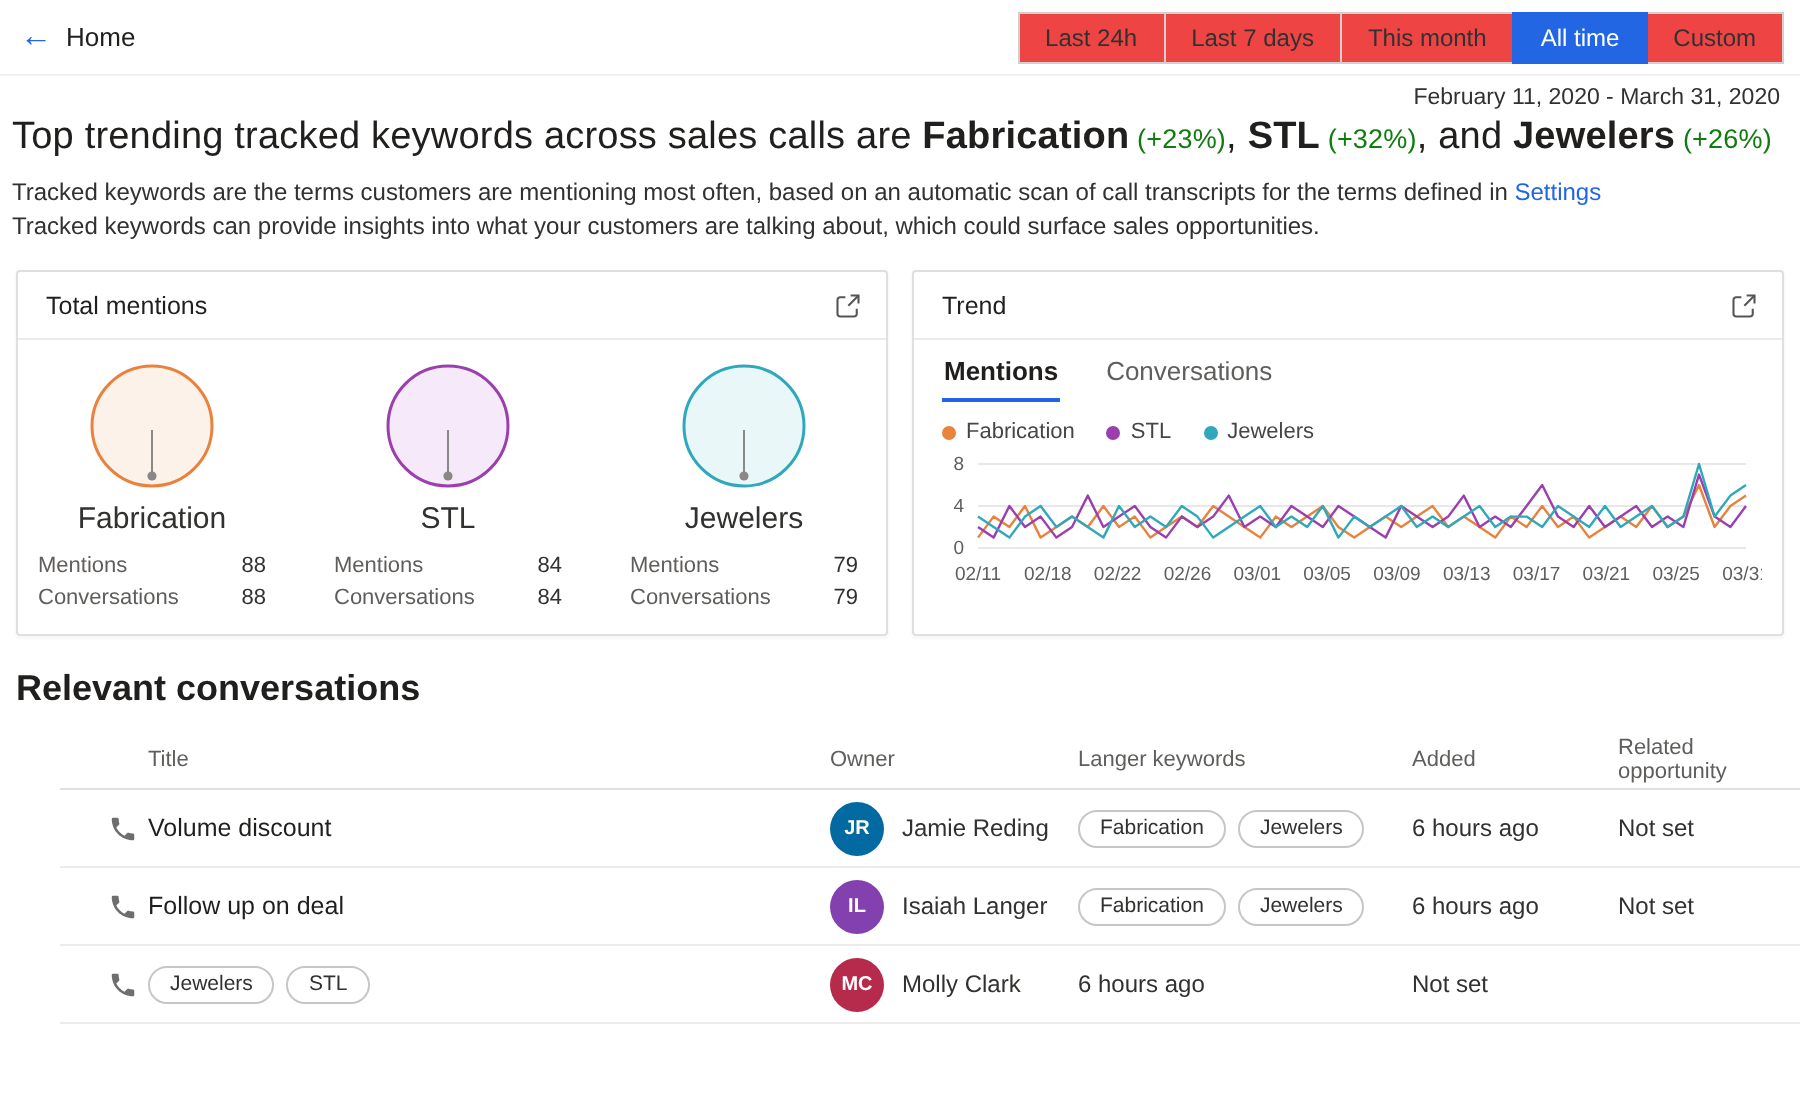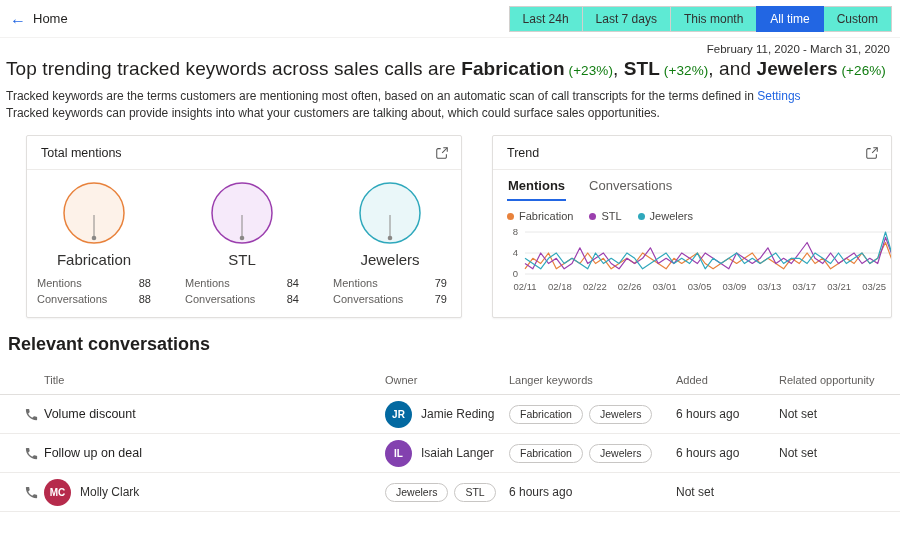--- a/index.html
+++ b/index.html
@@ -8,38 +8,38 @@
     font-family: "Liberation Sans", "DejaVu Sans", sans-serif;
     background: #ffffff; color: #201f1e; overflow: hidden; position: relative;
   }
 
   
   .topbar { height: 38px; display: flex; align-items: center; justify-content: space-between;
             padding: 0 8px 0 10px; border-bottom: 1px solid #f3f2f1; }
   .back { display: flex; align-items: center; gap: 7px; font-size: 13px; color: #201f1e; cursor: pointer; }
   .back-arrow { color: #2266e3; font-size: 16px; line-height: 1; }
   .filters { display: flex; }
-  .filter-btn { font-family: inherit; font-size: 12px; color: #323130; background: #5eead4;
+  .filter-btn { font-family: inherit; font-size: 12px; color: #323130; background: #ef4444;
                 border: 1px solid #d2d0ce; padding: 4px 13px; margin-left: -1px; height: 26px; cursor: pointer; }
   .filter-btn.active { background: #2266e3; color: #fff; border-color: #2266e3; z-index: 1; position: relative; }
 
   .date-range { text-align: right; font-size: 11.5px; color: #323130; padding-right: 10px; margin-top: 5px; }
 
   
   .headline { font-size: 19px; font-weight: 400; padding: 3px 10px 0 6px; color: #201f1e; letter-spacing: 0.1px; }
   .headline .kw { font-weight: 700; }
   .headline .pct { color: #107c10; font-size: 13.5px; }
 
   .desc { font-size: 12px; line-height: 17px; color: #323130; padding: 8px 10px 0 6px; }
   .desc .link { color: #2266e3; cursor: pointer; }
 
   
   .cards { display: flex; gap: 12px; margin: 13px 8px 0 8px; height: 183px; }
   .card { background: #fff; border: 1px solid #e1dfdd; border-radius: 2px;
-          box-shadow: 0 1px 2px rgba(0,0,0,0.05); overflow: hidden; margin-left: 18px; }
+          box-shadow: 0 1px 2px rgba(0,0,0,0.05); overflow: hidden; }
   .card-mentions { flex: 0 0 436px; }
   .card-trend { flex: 1; }
   .card-header { display: flex; justify-content: space-between; align-items: center;
                  padding: 10px 12px 9px 14px; border-bottom: 1px solid #edebe9; }
   .card-title { font-size: 12.5px; color: #201f1e; }
   .card-icon { cursor: pointer; line-height: 0; }
 
   .bubbles { display: flex; justify-content: space-between; padding: 10px 14px 0 10px; }
   .bubble { width: 114px; display: flex; flex-direction: column; }
   .bubble-svg { align-self: center; }
@@ -53,21 +53,21 @@
   .tab.active { color: #201f1e; font-weight: 700; border-bottom-color: #2266e3; }
 
   .legend { display: flex; gap: 16px; padding: 9px 14px 2px; font-size: 11px; color: #484644; }
   .legend-item { display: flex; align-items: center; gap: 5px; }
   .legend-dot { width: 7px; height: 7px; border-radius: 50%; display: inline-block; }
 
   #trend-chart { display: block; margin: 2px 4px 0 8px; }
 
   
   .section-title { font-size: 18px; font-weight: 700; color: #201f1e; margin: 16px 0 0 8px; }
-  .table { margin-top: 11px; }
+  .table { margin-top: 11px; margin-left: 30px; }
   .trow { display: grid; grid-template-columns: 20px 341px 124px 167px 103px 1fr;
           align-items: center; padding-left: 24px; border-bottom: 1px solid #edebe9; min-height: 39px; }
   .thead { min-height: 29px; border-bottom: 1px solid #e1dfdd; }
   .hcell { font-size: 11px; color: #605e5c; }
   .title-cell { font-size: 12.5px; color: #201f1e; cursor: pointer; }
   .owner-cell { display: flex; align-items: center; gap: 9px; font-size: 12px; color: #323130; }
   .avatar { width: 27px; height: 27px; border-radius: 50%; color: #fff; font-size: 10px; font-weight: 700;
             display: flex; align-items: center; justify-content: center; flex: 0 0 27px; }
   .pill { display: inline-block; border: 1px solid #c8c6c4; border-radius: 10px; padding: 2px 10px 3px;
           font-size: 10.5px; color: #323130; margin-right: 6px; background: #fff; }
@@ -268,22 +268,22 @@
         <div class="cell keywords-cell"><span class="pill">Fabrication</span><span class="pill">Jewelers</span></div>
         <div class="cell added-cell">6 hours ago</div>
         <div class="cell related-cell">Not set</div>
       </div>
       <div class="trow">
         <div class="cell icon-cell">
           <svg width="15" height="15" viewBox="0 0 24 24">
             <path d="M6.62 10.79a15.05 15.05 0 0 0 6.59 6.59l2.2-2.2a1 1 0 0 1 1.02-.24c1.12.37 2.33.57 3.57.57a1 1 0 0 1 1 1V20a1 1 0 0 1-1 1C10.61 21 3 13.39 3 4a1 1 0 0 1 1-1h3.5a1 1 0 0 1 1 1c0 1.24.2 2.45.57 3.57a1 1 0 0 1-.25 1.02l-2.2 2.2z" fill="#6e6e6e"></path>
           </svg>
         </div>
+        <div class="cell keywords-cell"><span class="pill">Jewelers</span><span class="pill">STL</span></div>
         <div class="cell owner-cell">
           <span class="avatar" style="background: rgb(182, 43, 76);">MC</span>
           <span class="owner-name">Molly Clark</span>
         </div>
-        <div class="cell keywords-cell"><span class="pill">Jewelers</span><span class="pill">STL</span></div>
         <div class="cell added-cell">6 hours ago</div>
         <div class="cell related-cell">Not set</div>
       </div>
     </div>
 </div>
 
 </body></html>

